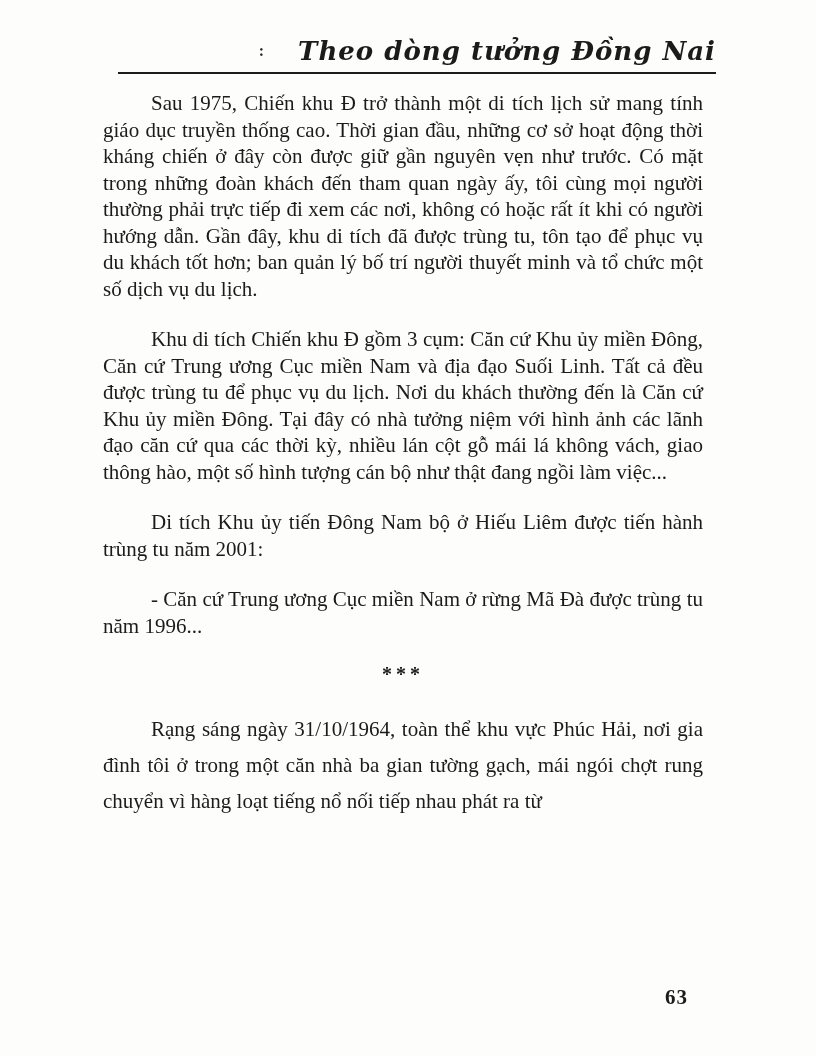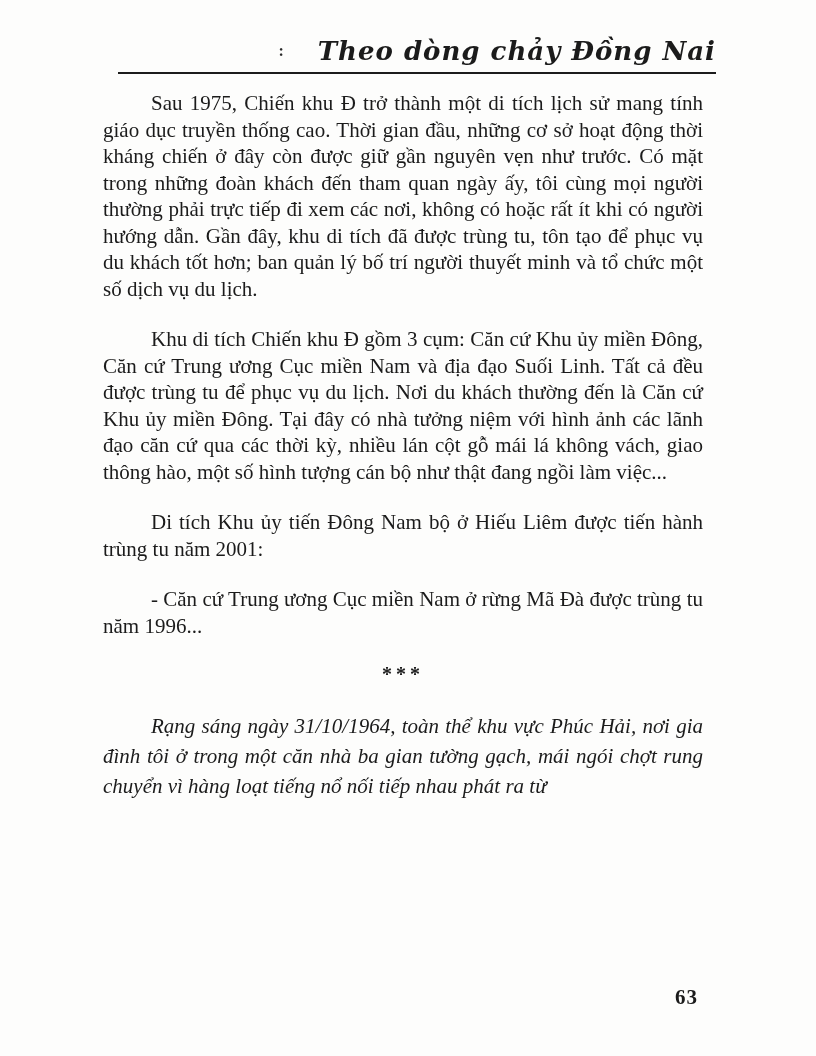--- a/index.html
+++ b/index.html
@@ -53,49 +53,48 @@
     width: 600px;
     font-size: 21px;
     line-height: 26.5px;
     text-align: justify;
   }
   .para {
     margin: 0 0 24px 0;
     text-indent: 48px;
   }
   .para.italic {
-    font-style: italic;
-    line-height: 30px;
+    line-height: 36px;
     margin-bottom: 4px;
   }
   .separator {
     text-align: center;
     font-weight: bold;
     font-size: 20px;
     letter-spacing: 4px;
     line-height: 22px;
     margin: 6px 0 26px 0;
   }
   .page-number {
     position: absolute;
-    right: 118px;
+    right: 128px;
     bottom: 46px;
     font-size: 21px;
     font-weight: bold;
     letter-spacing: 1px;
   }
 </style>
 </head>
 <body>
 
 <div class="page">
 
   <div class="header">
     <span class="header-mark">:</span>
-    <span class="running-title">Theo dòng chảy Đồng Nai</span>
+    <span class="running-title">Theo dòng tưởng Đồng Nai</span>
   </div>
 
   <div class="body-block">
     <p class="para">Sau 1975, Chiến khu Đ trở thành một di tích lịch sử mang tính giáo dục truyền thống cao. Thời gian đầu, những cơ sở hoạt động thời kháng chiến ở đây còn được giữ gần nguyên vẹn như trước. Có mặt trong những đoàn khách đến tham quan ngày ấy, tôi cùng mọi người thường phải trực tiếp đi xem các nơi, không có hoặc rất ít khi có người hướng dẫn. Gần đây, khu di tích đã được trùng tu, tôn tạo để phục vụ du khách tốt hơn; ban quản lý bố trí người thuyết minh và tổ chức một số dịch vụ du lịch.</p>
     <p class="para">Khu di tích Chiến khu Đ gồm 3 cụm: Căn cứ Khu ủy miền Đông, Căn cứ Trung ương Cục miền Nam và địa đạo Suối Linh. Tất cả đều được trùng tu để phục vụ du lịch. Nơi du khách thường đến là Căn cứ Khu ủy miền Đông. Tại đây có nhà tưởng niệm với hình ảnh các lãnh đạo căn cứ qua các thời kỳ, nhiều lán cột gỗ mái lá không vách, giao thông hào, một số hình tượng cán bộ như thật đang ngồi làm việc...</p>
     <p class="para">Di tích Khu ủy tiến Đông Nam bộ ở Hiếu Liêm được tiến hành trùng tu năm 2001:</p>
     <p class="para">- Căn cứ Trung ương Cục miền Nam ở rừng Mã Đà được trùng tu năm 1996...</p>
     <div class="separator">***</div>
     <p class="para italic">Rạng sáng ngày 31/10/1964, toàn thể khu vực Phúc Hải, nơi gia đình tôi ở trong một căn nhà ba gian tường gạch, mái ngói chợt rung chuyển vì hàng loạt tiếng nổ nối tiếp nhau phát ra từ</p>
   </div>

